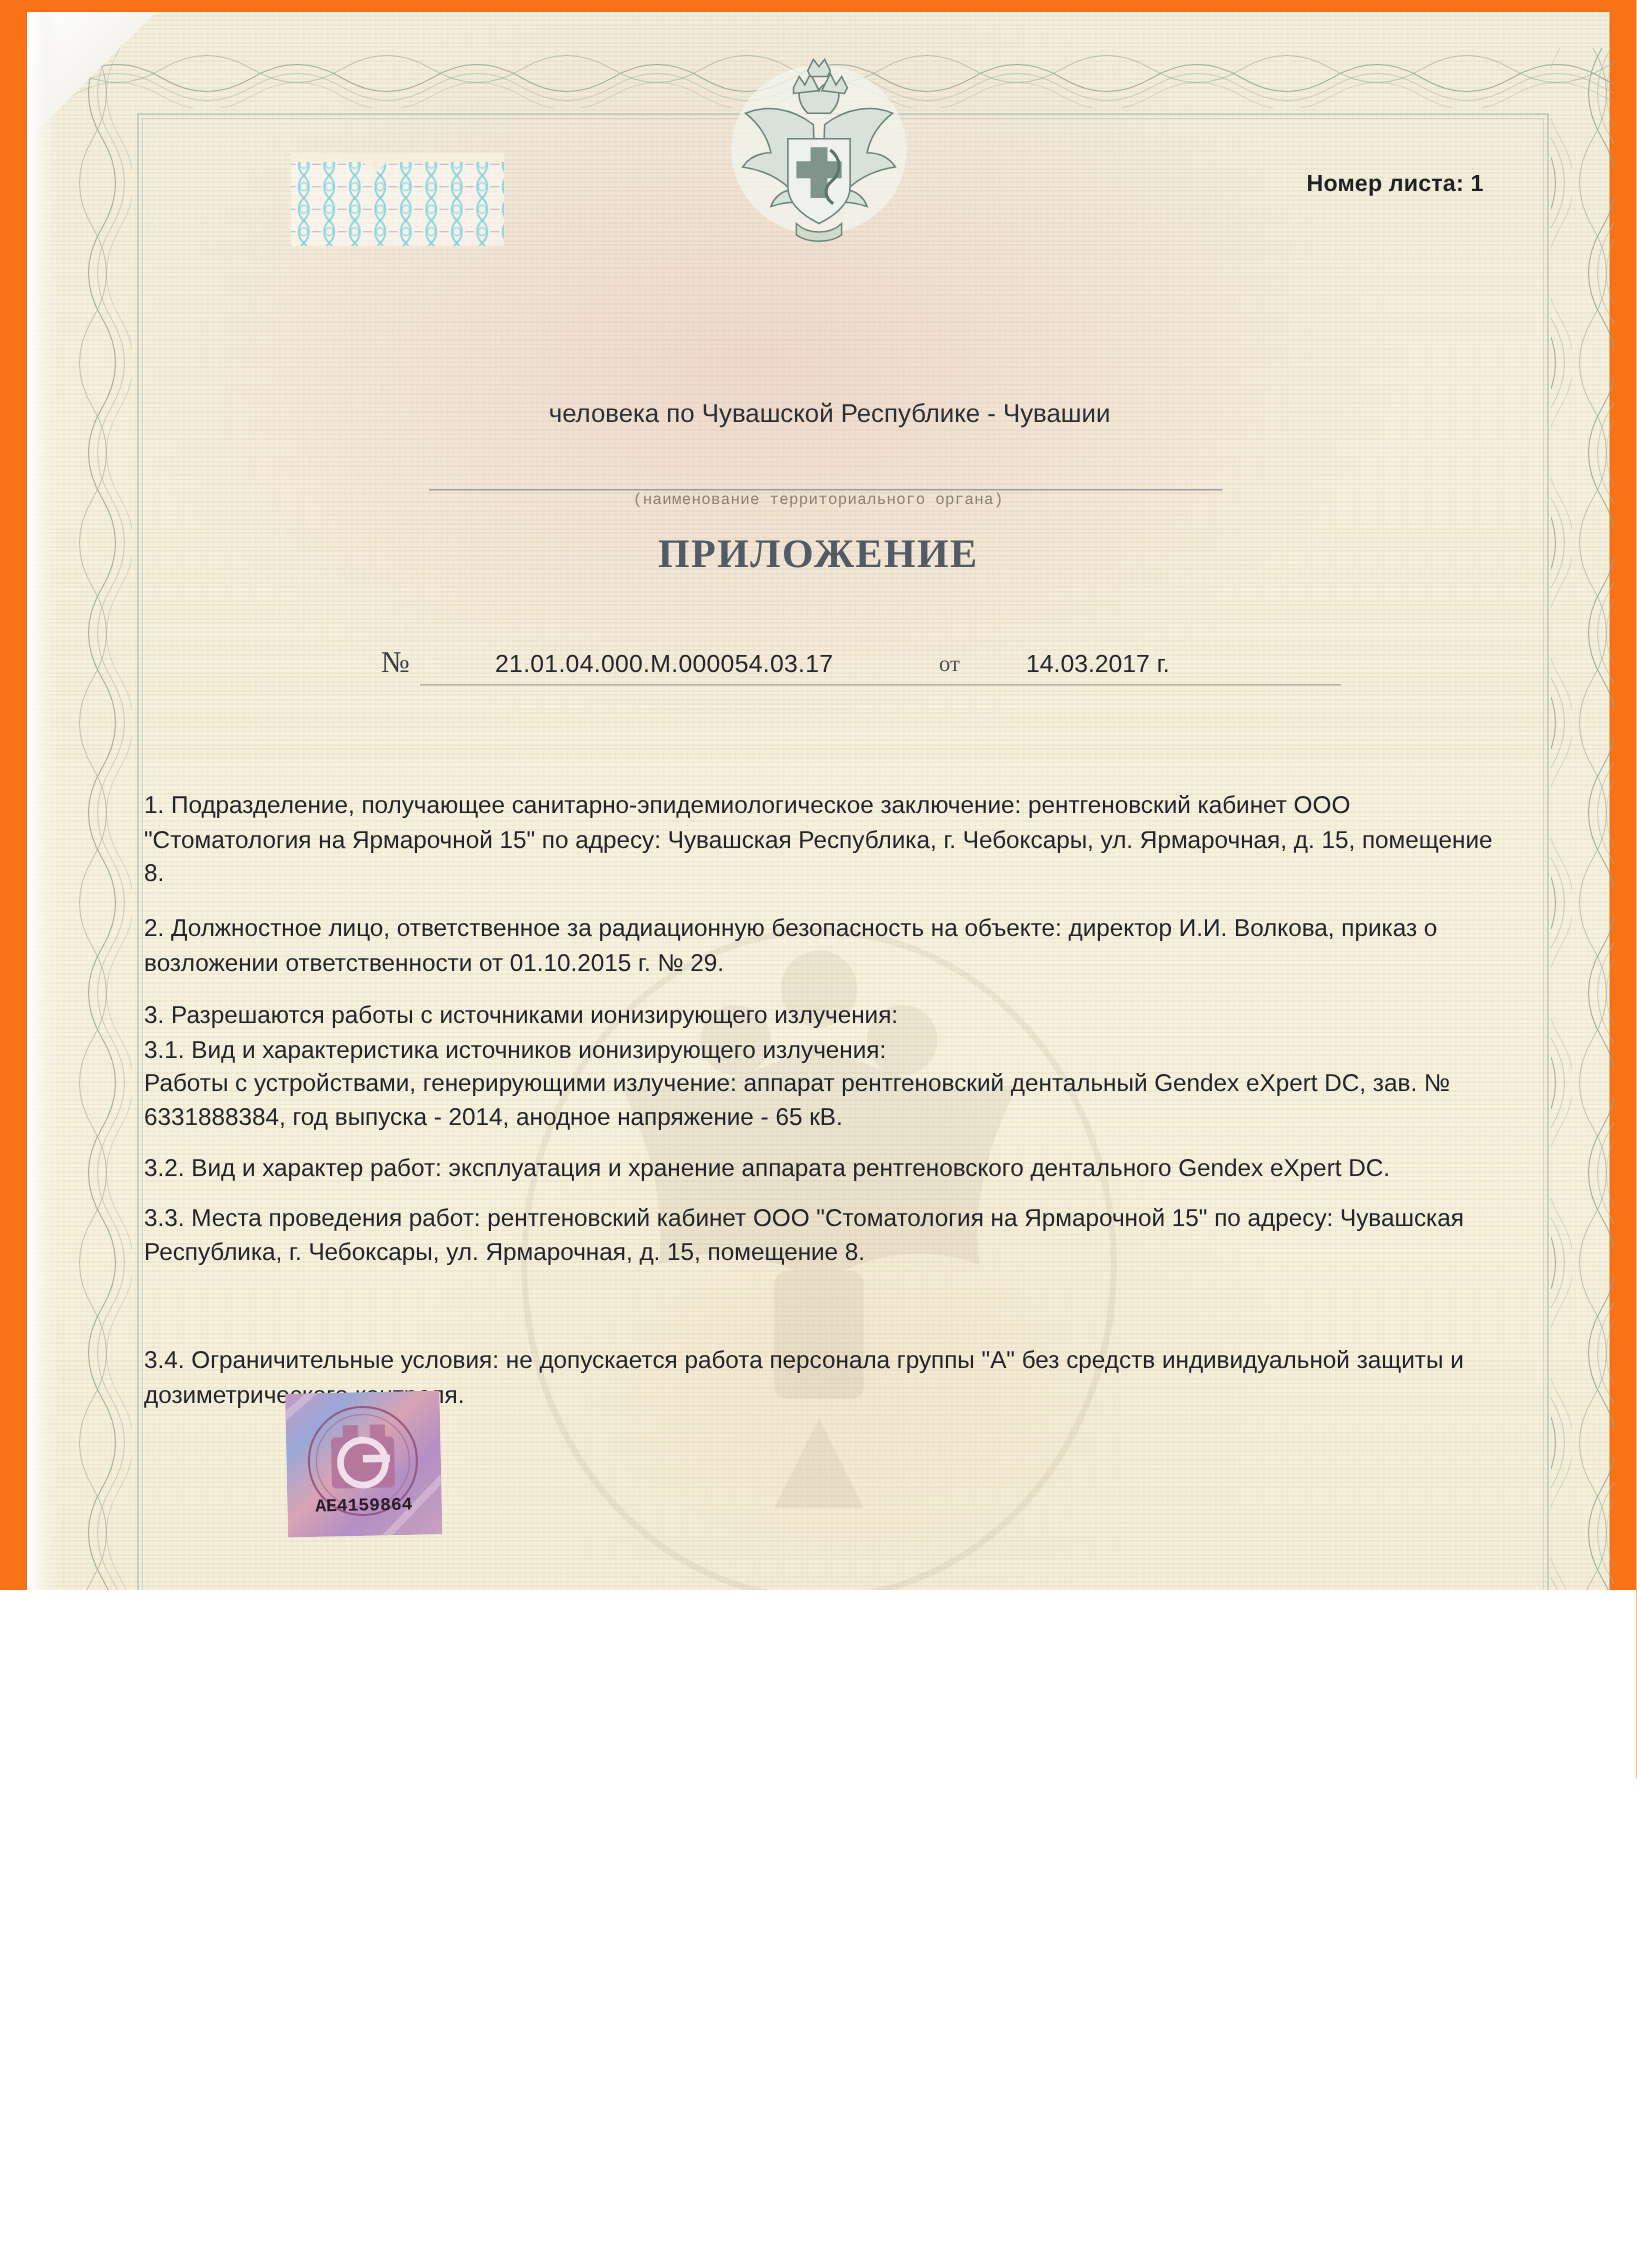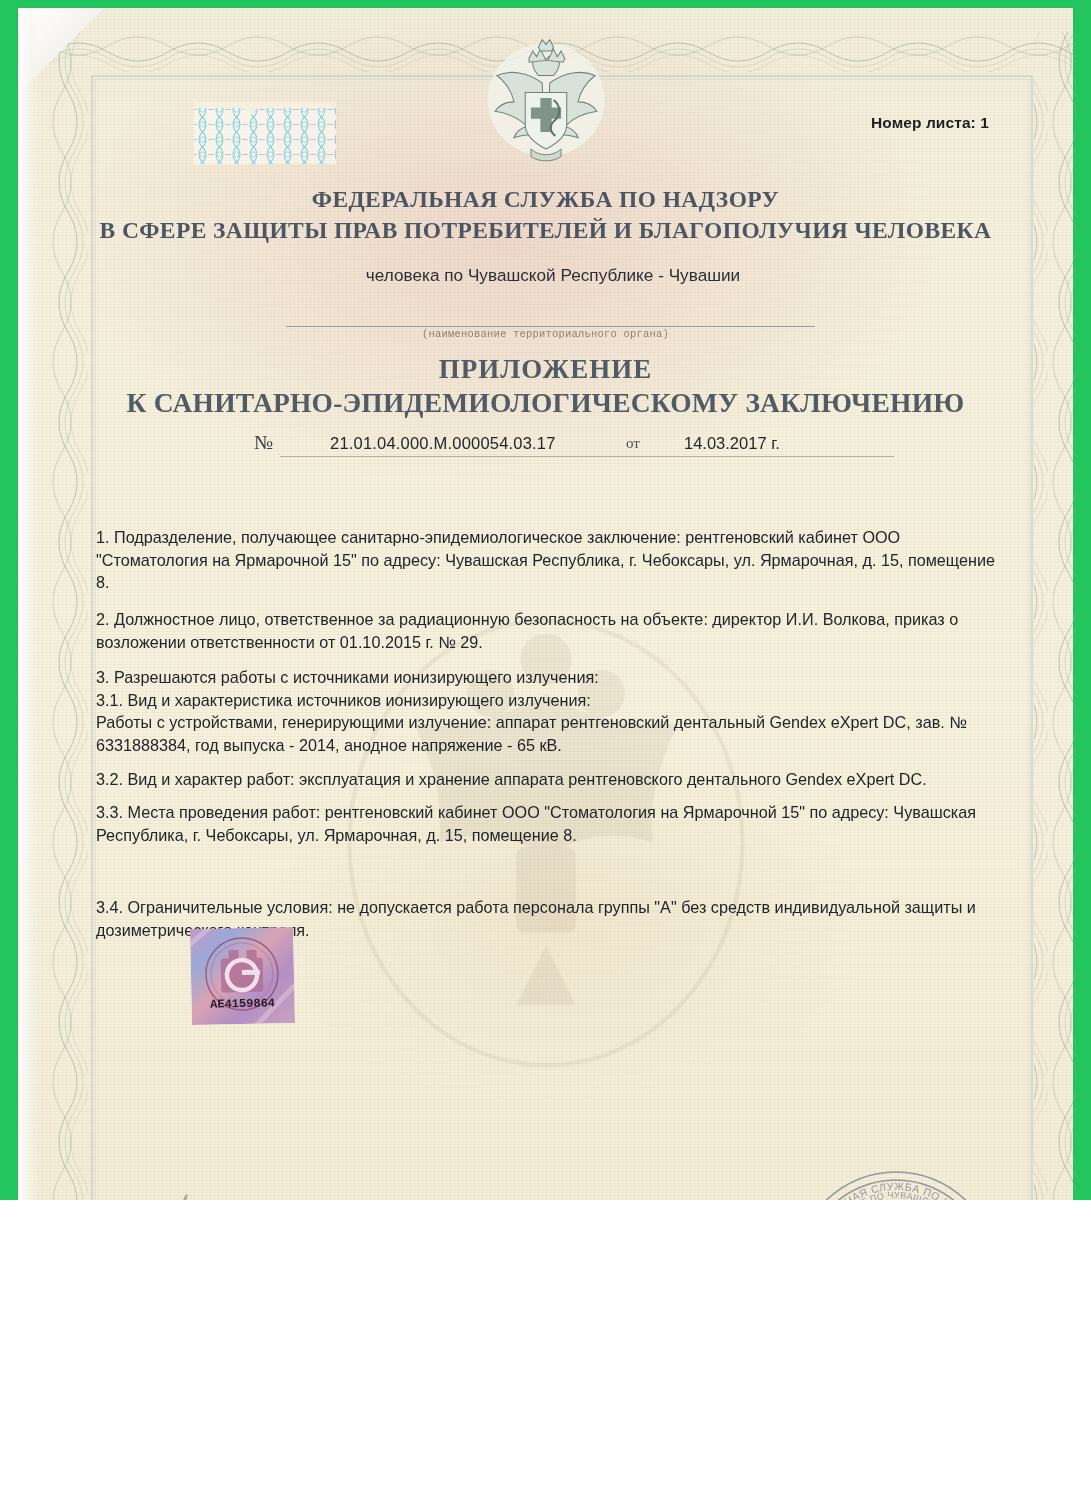--- a/index.html
+++ b/index.html
@@ -8,23 +8,23 @@
     padding: 0;
     background: #ffffff;
   }
   body {
     font-family: "Liberation Sans", sans-serif;
   }
 
   .page {
     position: relative;
     width: 1091px;
-    height: 1200px;
+    height: 1060px;
     overflow: hidden;
-    background: #22c55e;
+    background: #f97316;
   }
 
   
   .sheet {
     position: absolute;
     left: 18px;
     top: 8px;
     width: 1055px;
     height: 1470px;
     background:
@@ -418,35 +418,30 @@
       <rect x="0" y="6" width="142" height="56" fill="#ffffff" opacity="0.55"></rect>
       <rect x="0" y="6" width="142" height="56" fill="url(#lattice)"></rect>
       <path d="M0 6 L48 6 L56 14 L64 6 L142 6 L142 0 L0 0 Z" fill="#f6f1dd" opacity="0.9"></path>
     </svg>
 
     <div class="fold-corner"></div>
     <div class="scan-shadow-left"></div>
 
     <div class="sheet-number">Номер листа: 1</div>
 
-    <div class="authority-title">
-      <div class="l1">ФЕДЕРАЛЬНАЯ СЛУЖБА ПО НАДЗОРУ</div>
-      <div class="l2">В СФЕРЕ ЗАЩИТЫ ПРАВ ПОТРЕБИТЕЛЕЙ И БЛАГОПОЛУЧИЯ  ЧЕЛОВЕКА</div>
-    </div>
 
     <div class="dept-name">
       <div>человека по Чувашской Республике - Чувашии</div>
     </div>
 
     <div class="caption-rule"></div>
     <div class="caption-small">(наименование территориального органа)</div>
 
     <div class="doc-title">
       <div class="t1">ПРИЛОЖЕНИЕ</div>
-      <div class="t2">К САНИТАРНО-ЭПИДЕМИОЛОГИЧЕСКОМУ ЗАКЛЮЧЕНИЮ</div>
     </div>
 
     <div class="numrow">
       <span class="lbl-no">№</span>
       <span class="val-no">21.01.04.000.М.000054.03.17</span>
       <span class="lbl-ot">от</span>
       <span class="val-date">14.03.2017 г.</span>
       <span class="rule-a"></span>
     </div>
 

